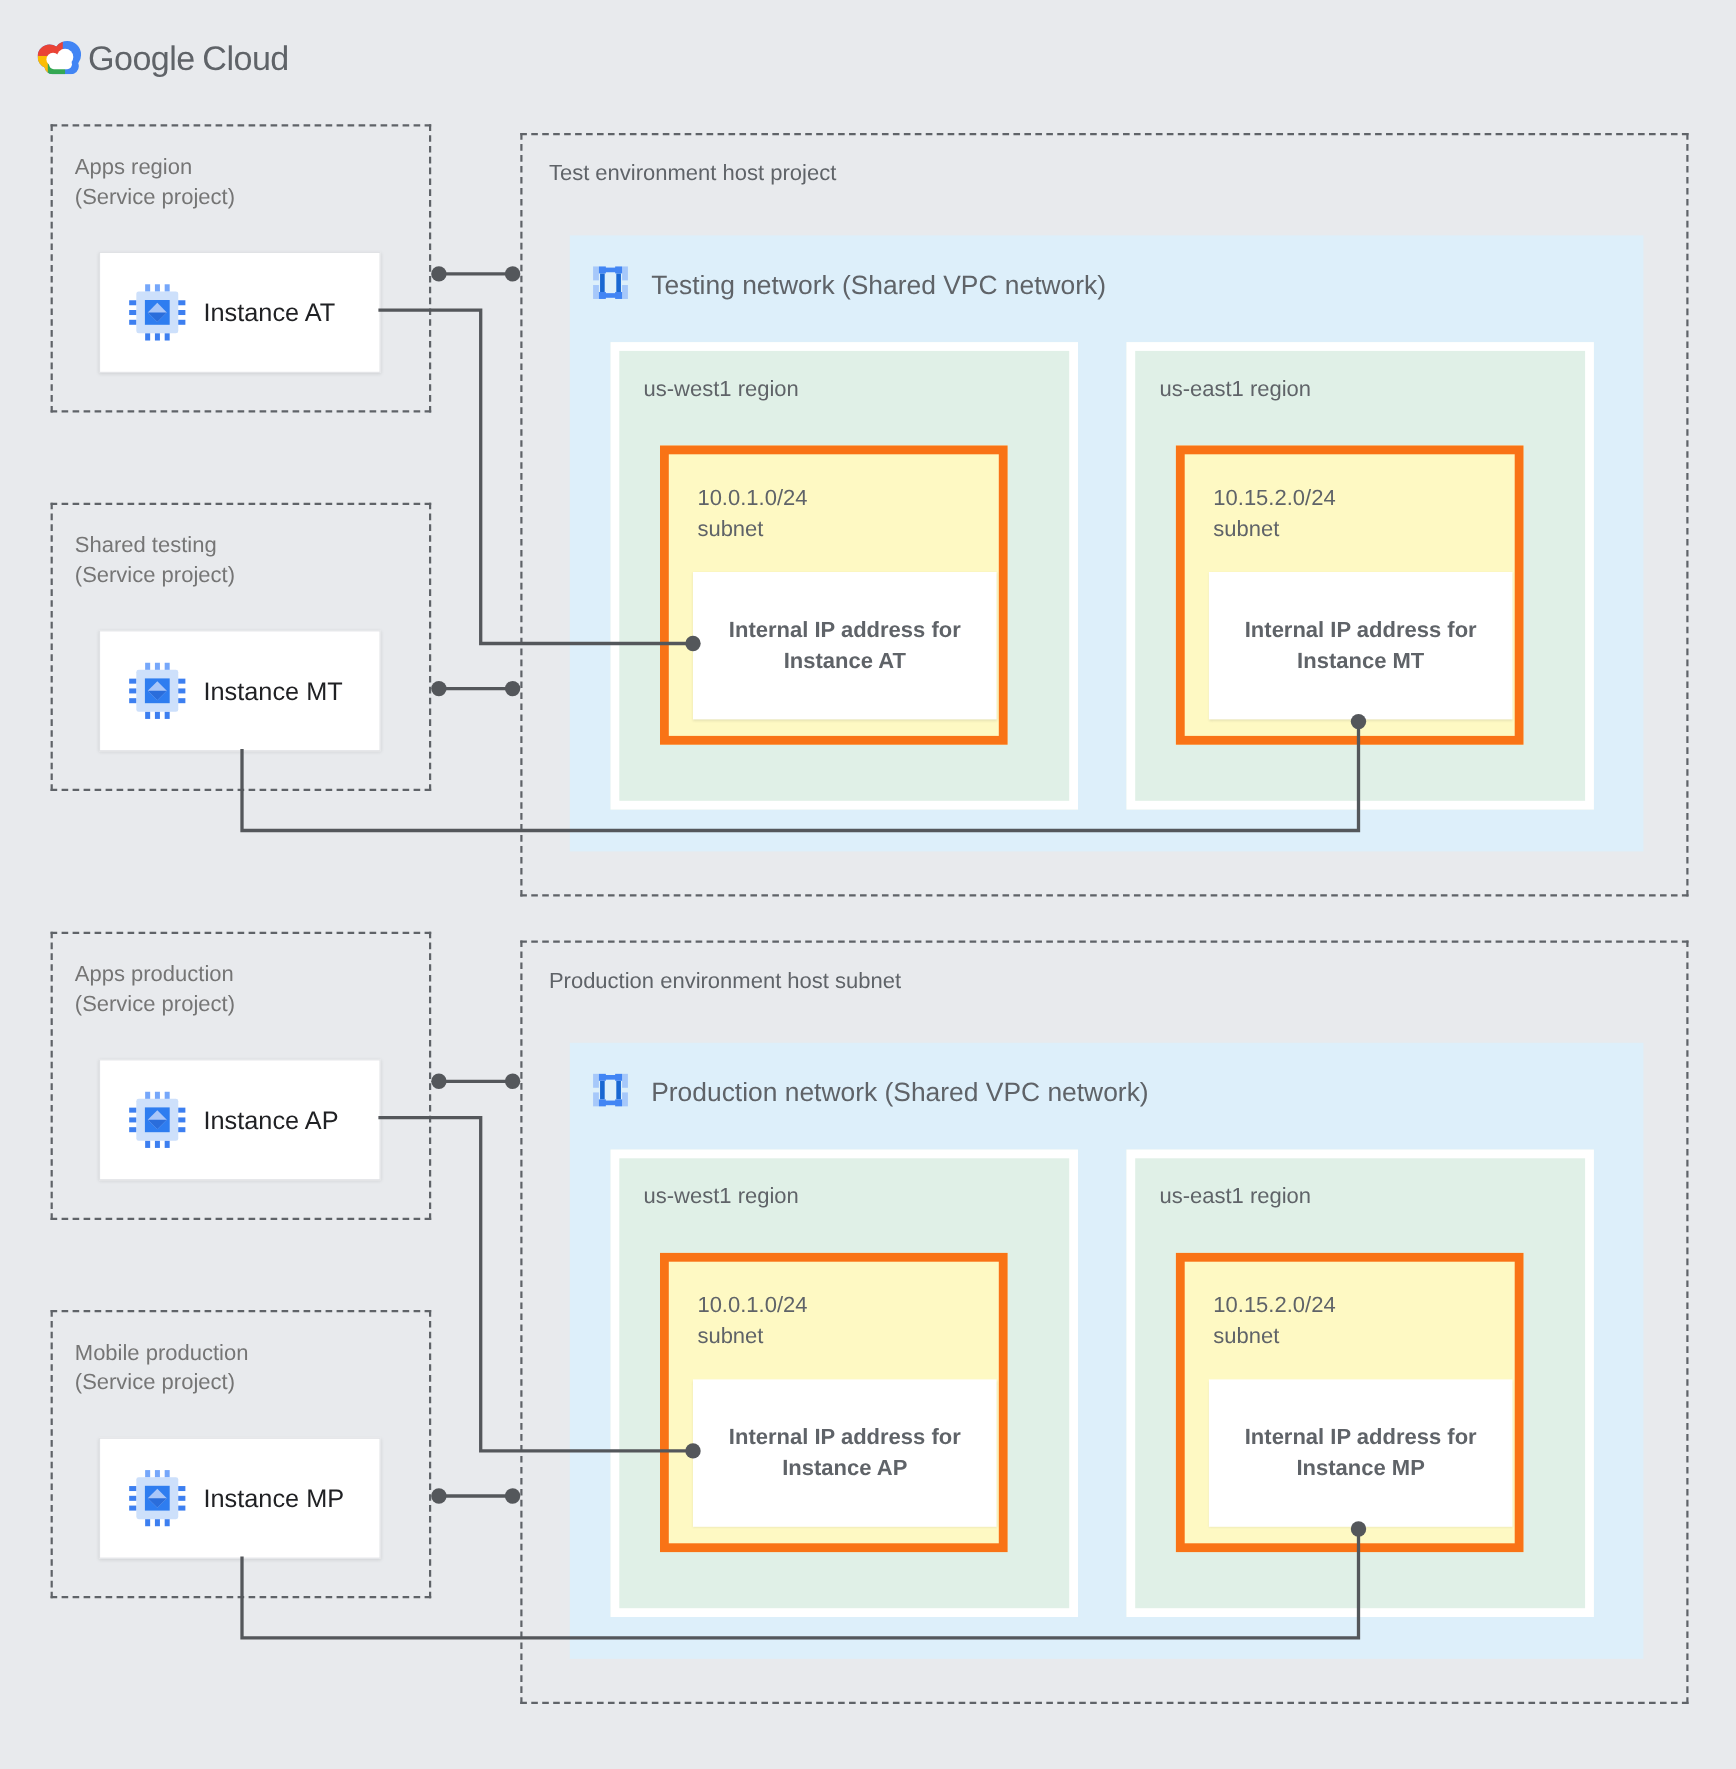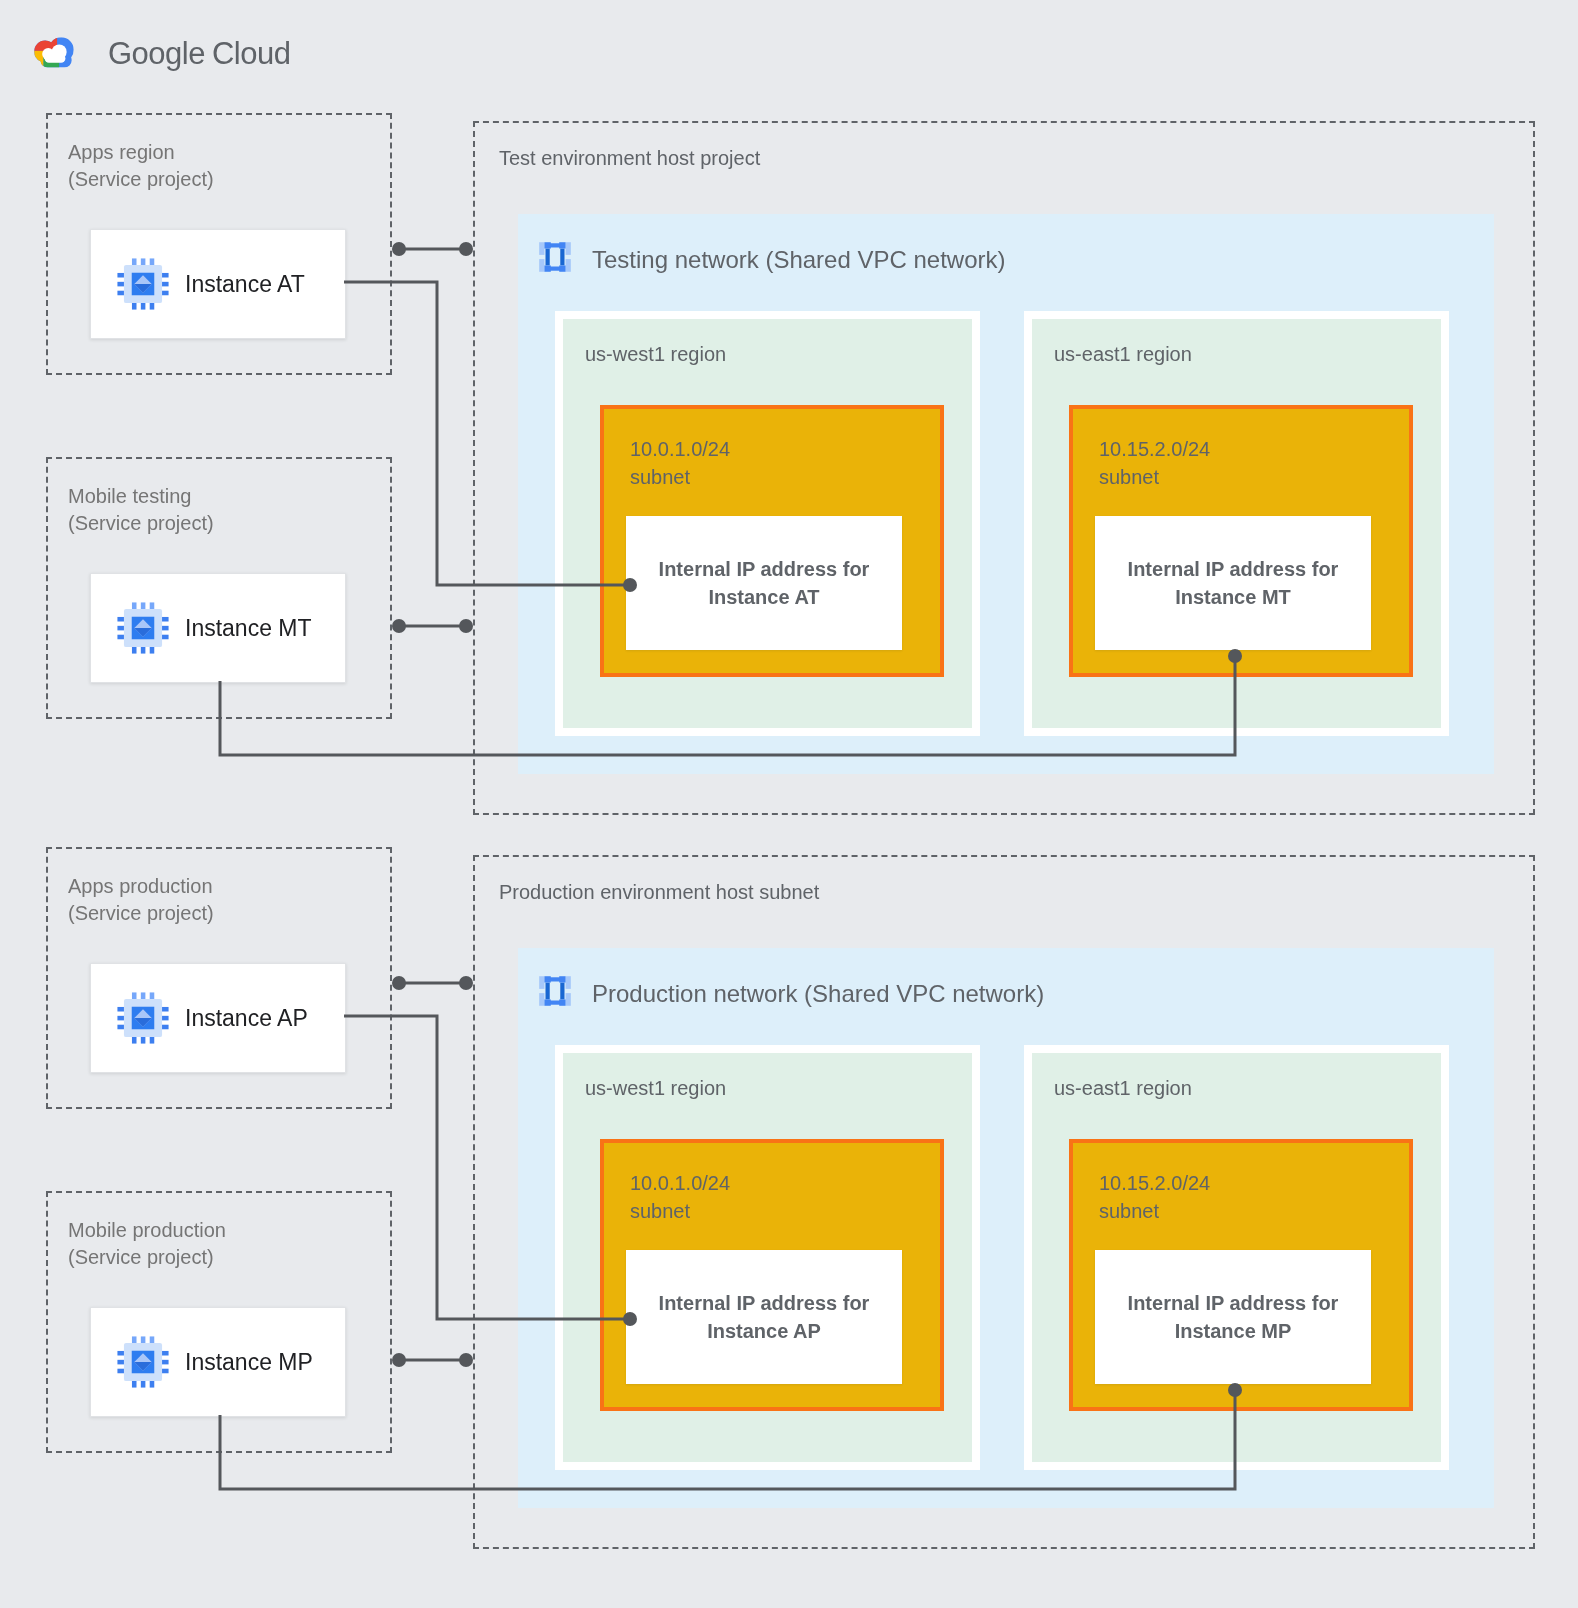--- a/index.html
+++ b/index.html
@@ -1,21 +1,21 @@
 <!DOCTYPE html>
 <html><head>
 <meta charset="utf-8">
 <style>
   html,body{margin:0;padding:0;background:#e8eaed;}
   .canvas{
     position:relative;width:1578px;height:1608px;background:#e8eaed;
     font-family:"Liberation Sans","DejaVu Sans",sans-serif;overflow:hidden;
   }
   
-  .logo{position:absolute;left:30px;top:34px;display:flex;align-items:center;gap:28px;}
+  .logo{position:absolute;left:30px;top:34px;display:flex;align-items:center;gap:0;}
   .logo-text{font-size:31px;color:#5f6368;letter-spacing:-0.5px;}
   .logo-text .g{font-weight:500;margin-right:7px;}
   .logo-text .c{font-weight:400;}
   
   .dashed-box{position:absolute;border:2px dashed #5f6368;background:transparent;box-sizing:border-box;}
   .sp{left:46px;width:346px;height:262px;}
   .sp-label{position:absolute;left:20px;top:24px;font-size:20px;line-height:1.35;color:#757575;}
   .host{left:473px;width:1062px;height:694px;}
   .host-label{position:absolute;left:24px;top:24px;font-size:20px;color:#5f6368;}
   
@@ -26,21 +26,21 @@
   }
   .instance-label{font-size:23px;color:#202124;}
   
   .network{position:absolute;left:43px;top:91px;width:976px;height:560px;background:#ddeffa;}
   .network-icon{position:absolute;left:18px;top:24px;}
   .network-label{position:absolute;left:74px;top:32px;font-size:24px;color:#5f6368;}
   .region{position:absolute;top:97px;width:425px;height:425px;background:#e0f0e7;border:8px solid #ffffff;box-sizing:border-box;}
   .region.west{left:37px;padding-left:12px;}
   .region.east{left:506px;padding-left:24px;}
   .region-label{position:absolute;left:22px;top:24px;font-size:20px;color:#5f6368;}
-  .subnet{position:absolute;left:37px;top:86px;width:344px;height:272px;background:#eab308;border:4px solid #f97316;box-sizing:border-box;}
+  .subnet{position:absolute;left:37px;top:86px;width:316px;height:272px;background:#fef9c3;border:8px solid #f97316;box-sizing:border-box;}
   .subnet-label{position:absolute;left:26px;top:26px;font-size:20px;line-height:1.4;color:#5f6368;}
   .ipbox{
     position:absolute;left:22px;top:107px;width:276px;height:134px;background:#ffffff;
     box-shadow:0 1px 2px rgba(60,64,67,.12);
     display:flex;align-items:center;justify-content:center;text-align:center;
   }
   .ip-text{font-size:20px;font-weight:700;color:#5f6368;line-height:1.4;}
   
   .overlay{position:absolute;left:0;top:0;pointer-events:none;}
   .overlay polyline,.overlay line{fill:none;stroke:#54575b;stroke-width:3;}
@@ -100,21 +100,21 @@
         <rect x="6.8" y="6.8" width="10.4" height="10.4" fill="#2e7df0"></rect>
         <polygon points="12,8 16,12 12,16 8,12" fill="#a9c6f8"></polygon>
         <polygon points="8,12 16,12 12,16" fill="#2a6ddb"></polygon>
       </svg>
       <span class="instance-label">Instance AT</span>
     </div>
   </div>
 
   <div class="dashed-box sp" style="top:457px">
     <div class="sp-label">
-      <div>Mobile testing</div>
+      <div>Shared testing</div>
       <div>(Service project)</div>
     </div>
     <div class="instance">
       <svg width="52" height="52" viewBox="0 0 24 24">
         <g fill="#76a7fa">
             <rect x="6.9" y="0.2" width="2.1" height="3.1"></rect>
             <rect x="11" y="0.2" width="2.1" height="3.1"></rect>
             <rect x="15.1" y="0.2" width="2.1" height="3.1"></rect>
           </g>
         <g fill="#3d7ff0">

